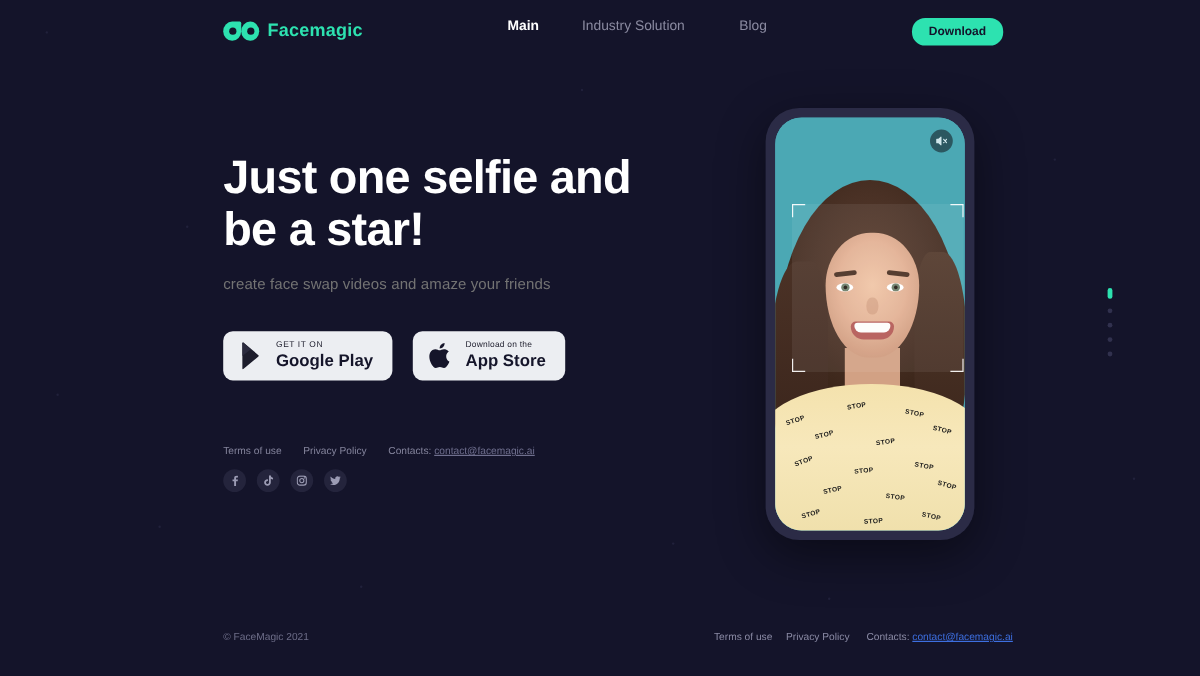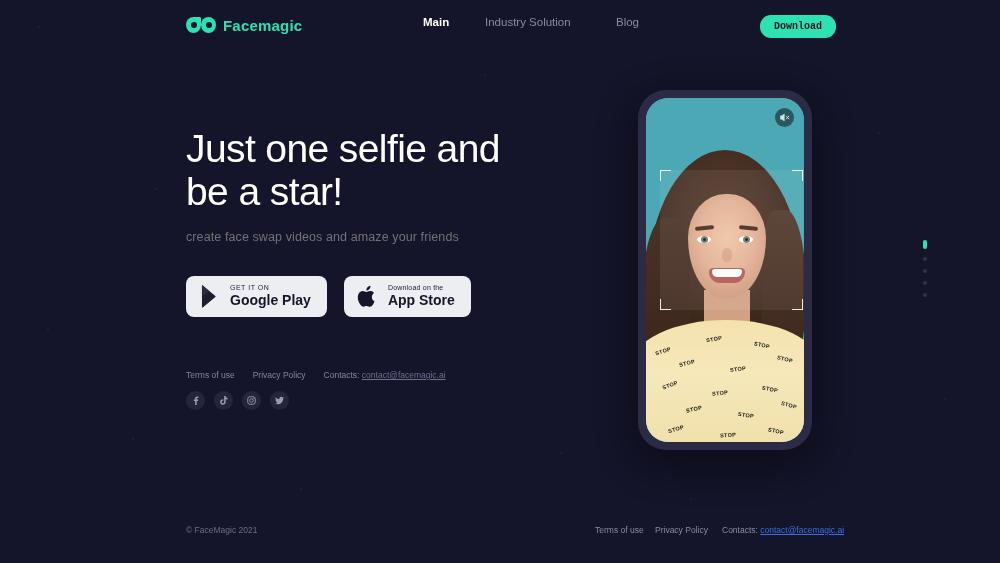--- a/index.html
+++ b/index.html
@@ -13,21 +13,21 @@
 
   
   .specks { position:absolute; inset:0; pointer-events:none; }
   .speck { position:absolute; width:2px; height:2px; border-radius:50%; background:#2c2c48; opacity:.55; }
 
   
   .nav {
     position:absolute; top:0; left:0; width:1000px; height:50px;
     display:flex; align-items:center;
   }
-  .brand { position:absolute; left:186px; display:flex; align-items:center; gap:7px; }
+  .brand { position:absolute; left:186px; display:flex; align-items:flex-end; gap:7px; }
   .brand-mark { width:30px; height:16px; position:relative; }
   .brand-mark .eye {
     position:absolute; top:0; width:15px; height:16px;
     border-radius:50% 50% 50% 50%; background:#2de2b0;
   }
   .brand-mark .eye.l { left:0; border-radius:50% 8% 50% 50%; }
   .brand-mark .eye.r { left:15px; }
   .brand-mark .pupil {
     position:absolute; top:5px; width:6px; height:6px; border-radius:50%; background:#14142a;
   }
@@ -42,27 +42,27 @@
   .nav-link.active { color:#ffffff; font-weight:bold;padding-left:24px; }
   .nav-link.n0 { left:399px; }
   .nav-link.n1 { left:485px; }
   .nav-link.n2 { left:616px; }
 
   .download-btn {
     position:absolute; left:760px; top:15px;
     background:#2de2b0; color:#13132a;
     font-size:10px; font-weight:bold;
     padding:6px 14px; border-radius:11px; border:none; cursor:pointer;
-    font-family:Liberation Mono, monospace;
+    font-family:Liberation Sans, sans-serif;
   }
 
   
   .hero { position:absolute; left:186px; top:128px; width:420px; }
   .headline {
-    font-size:39px; line-height:1.1; font-weight:normal; color:#ffffff;
+    font-size:39px; line-height:1.1; font-weight:bold; color:#ffffff;
     letter-spacing:-.6px; white-space:pre-line;
   }
   .subhead { margin-top:16px; font-size:12.5px; color:#737373; letter-spacing:.1px; }
 
   .store-row { margin-top:32px; display:flex; gap:17px; }
   .store-btn {
     display:flex; align-items:center; gap:9px;
     background:#eceef2; border-radius:8px;
     padding:8px 16px 8px 13px; cursor:pointer; border:none;
     font-family:"Liberation Sans", sans-serif;

